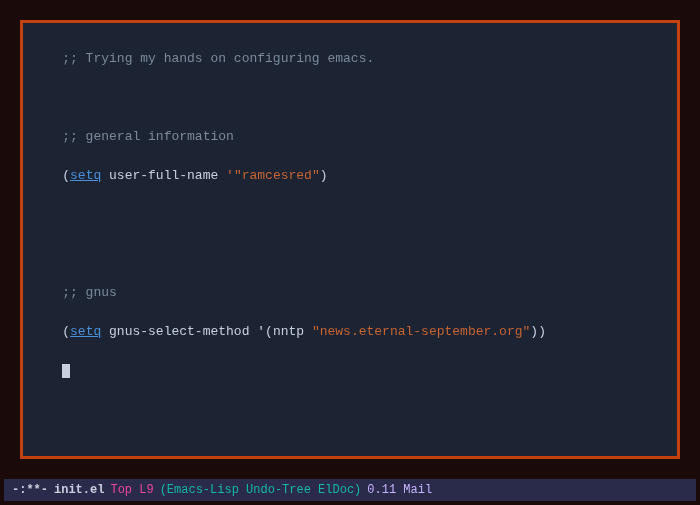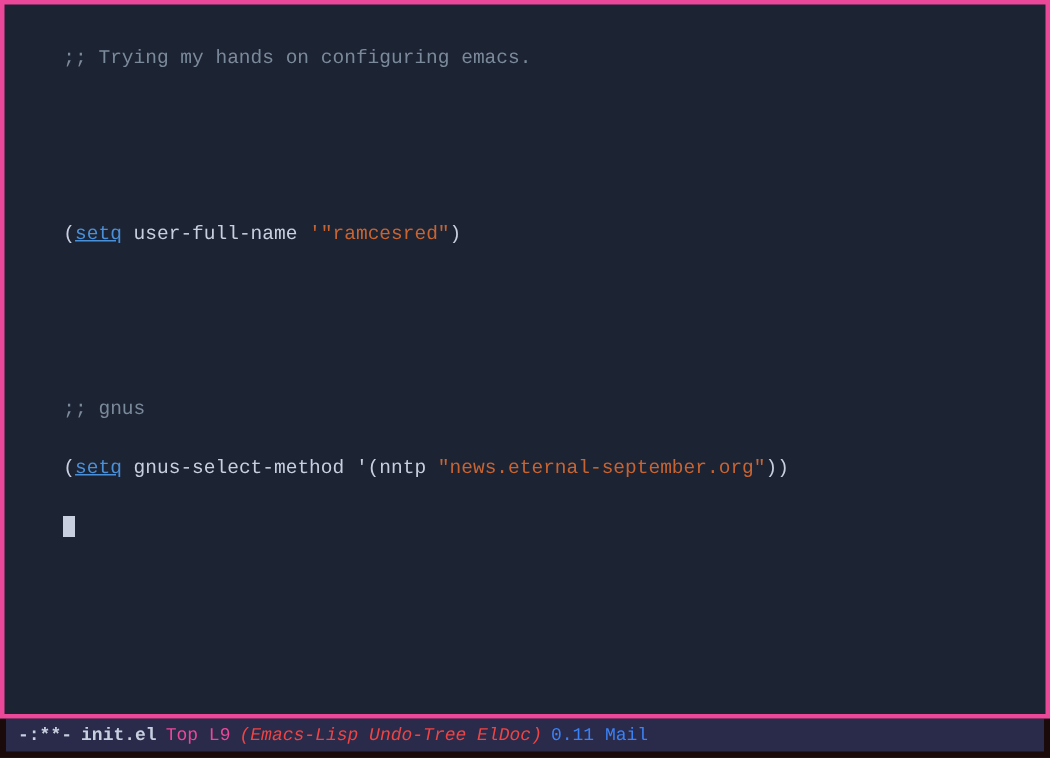--- a/index.html
+++ b/index.html
@@ -14,22 +14,22 @@
       background: #1a0a0a;
       display: flex;
       flex-direction: column;
       font-family: 'Courier New', Courier, monospace;
       overflow: hidden;
     }
 
     #editor-container {
       flex: 1;
       background: #1c2333;
-      border: 3px solid #ec4899;
-      margin: 0;
+      border: 3px solid #c2410c;
+      margin: 20px;
       padding: 6px 8px;
       overflow: hidden;
       position: relative;
     }
 
     .code-area {
       color: #c8d0e0;
       font-size: 13px;
       line-height: 1.5;
       white-space: pre;
@@ -83,40 +83,39 @@
     .status-filename {
       color: #c8d0e0;
       font-weight: bold;
     }
 
     .status-position {
       color: #ec4899;
     }
 
     .status-modes {
-      color: #ef4444;
-      font-style: italic;
+      color: #14b8a6;
     }
 
     .status-datetime {
       color: #c8d0e0;
     }
 
     .status-mail {
-      color: #3b82f6;
+      color: #c4b5fd;
     }
   </style>
 </head>
 <body>
 
 <div id="editor-container">
   <div class="code-area">
     <span class="comment">;; Trying my hands on configuring emacs.</span><br>
     <br>
-    <br>
+    <span class="comment">;; general information</span><br>
     <span><span class="paren">(</span><span class="keyword">setq</span><span class="paren"> user-full-name </span><span class="string">'"ramcesred"</span><span class="paren">)</span></span><br>
     <br>
     <br>
     <span class="comment">;; gnus</span><br>
     <span><span class="paren">(</span><span class="keyword">setq</span><span class="paren"> gnus-select-method '(nntp </span><span class="string">"news.eternal-september.org"</span><span class="paren">))</span></span><br>
     <span class="cursor-block"></span>
   </div>
 </div>
 
 <div id="status-bar">

